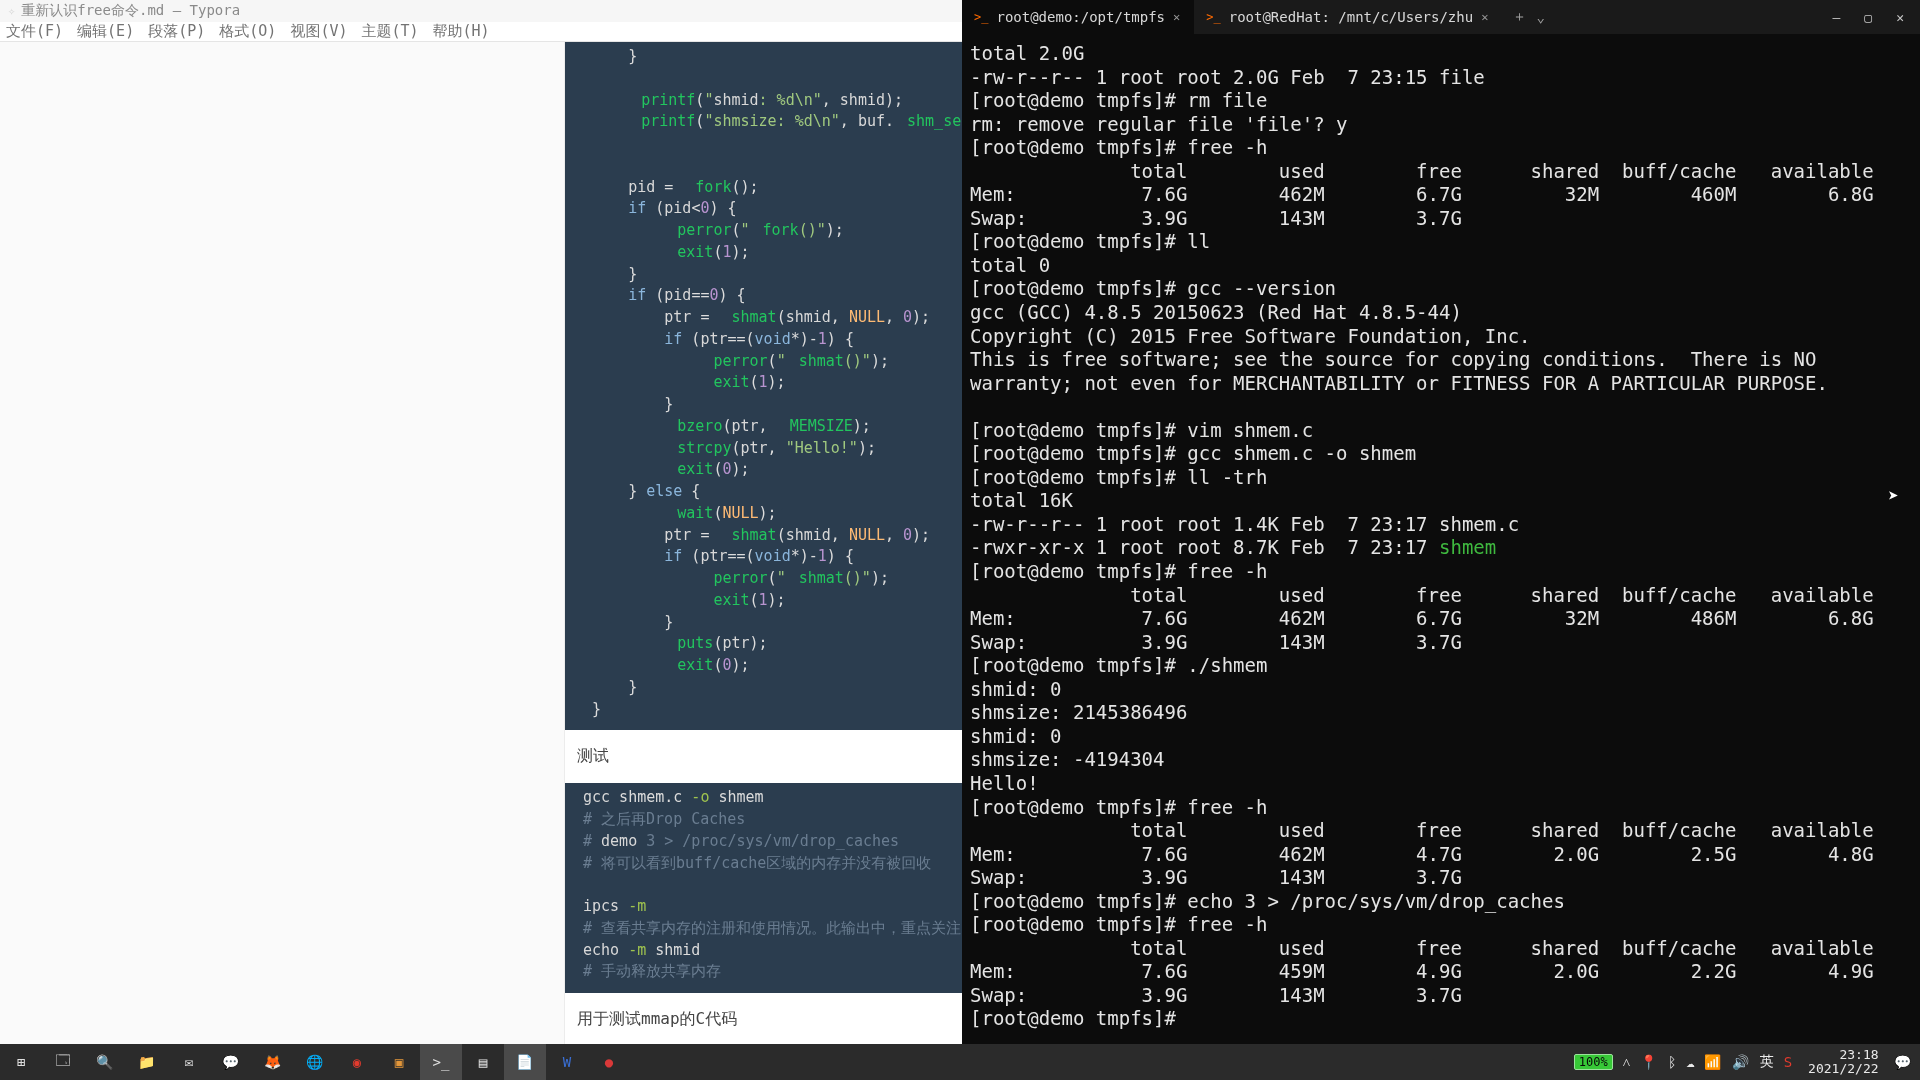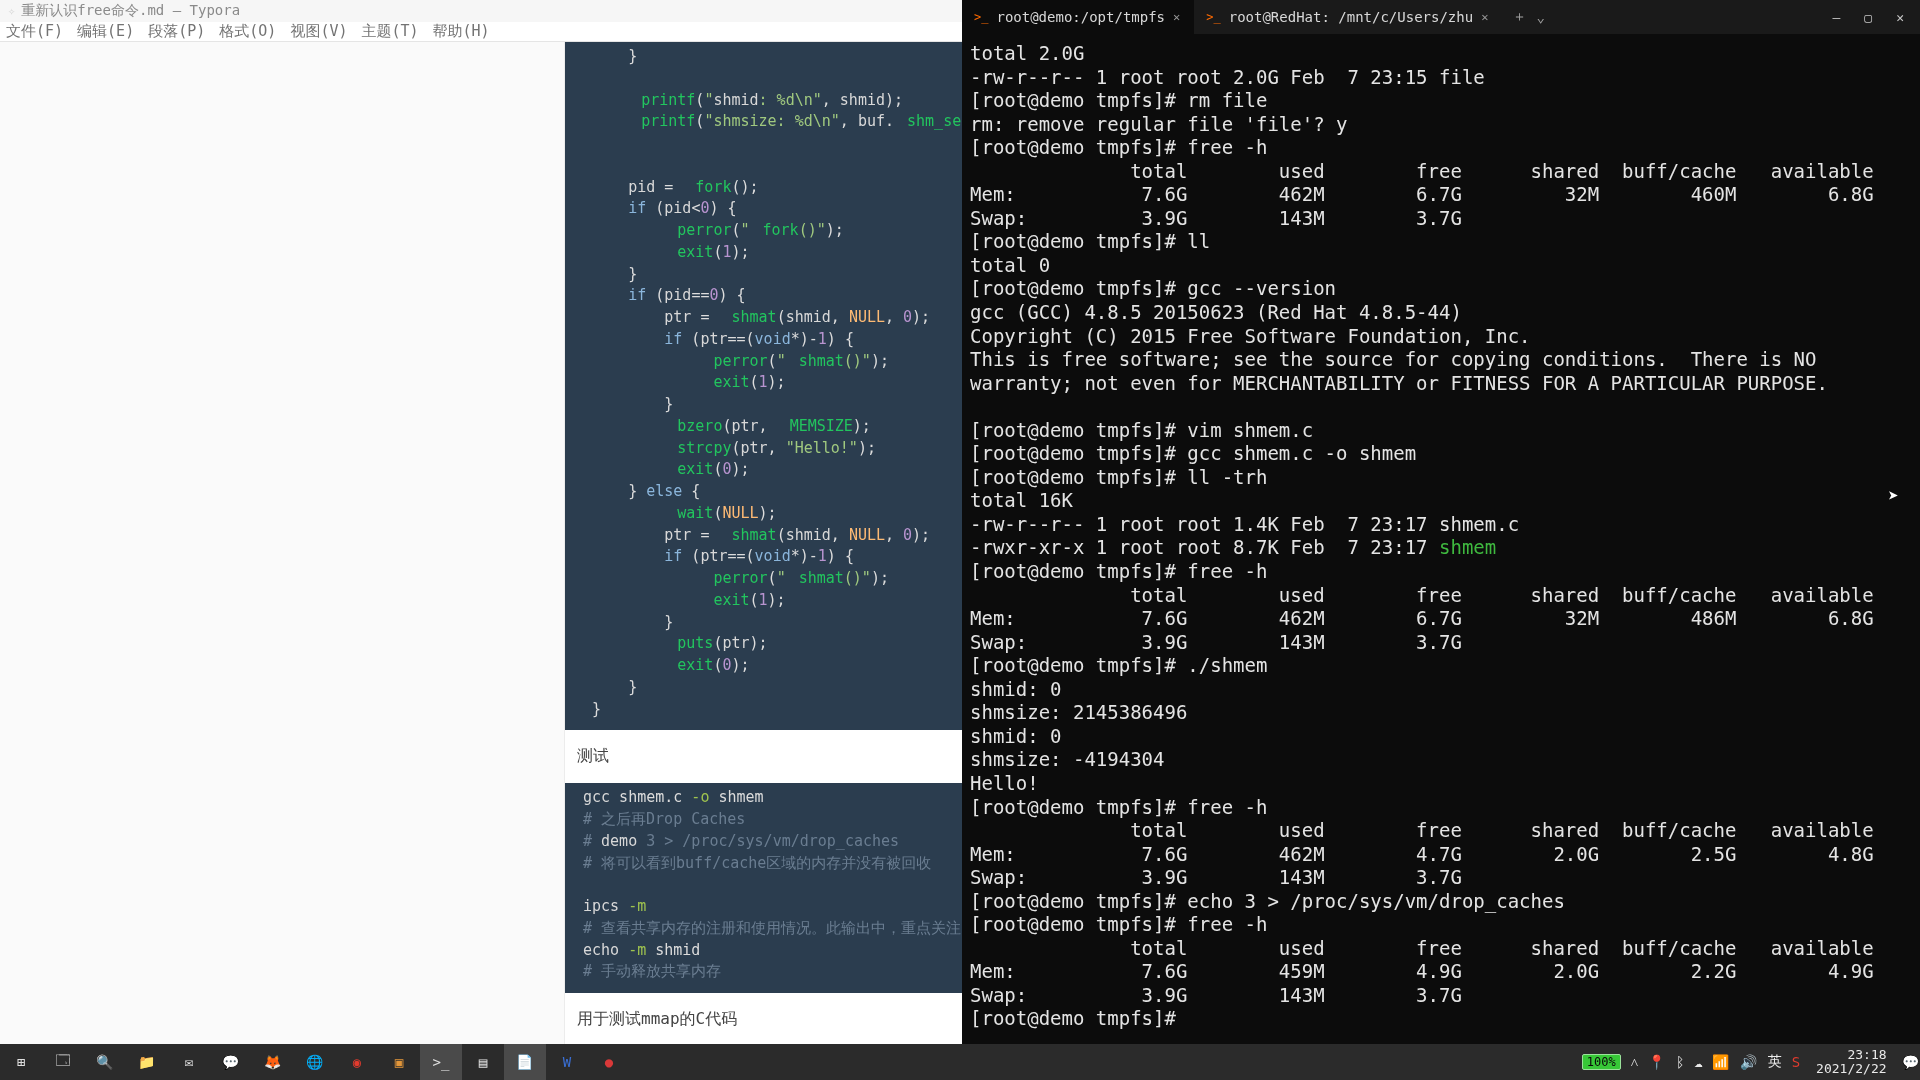--- a/index.html
+++ b/index.html
@@ -142,20 +142,21 @@
   width: 42px; height: 36px;
   display: flex; align-items: center; justify-content: center;
   color: #e0e0e0;
 }
 .taskbar .btn.active { background: #4a4a4a; }
 .taskbar .tray {
   margin-left: auto;
   display: flex;
   align-items: center;
   gap: 10px;
+  padding-right: 8px;
   justify-content: space-between;
 }
 .battery {
   background: #37c837;
   border: 1px solid #9be29b;
   color: #0a0a0a;
   font-size: 12px;
   padding: 0 4px;
   border-radius: 2px;
 }

